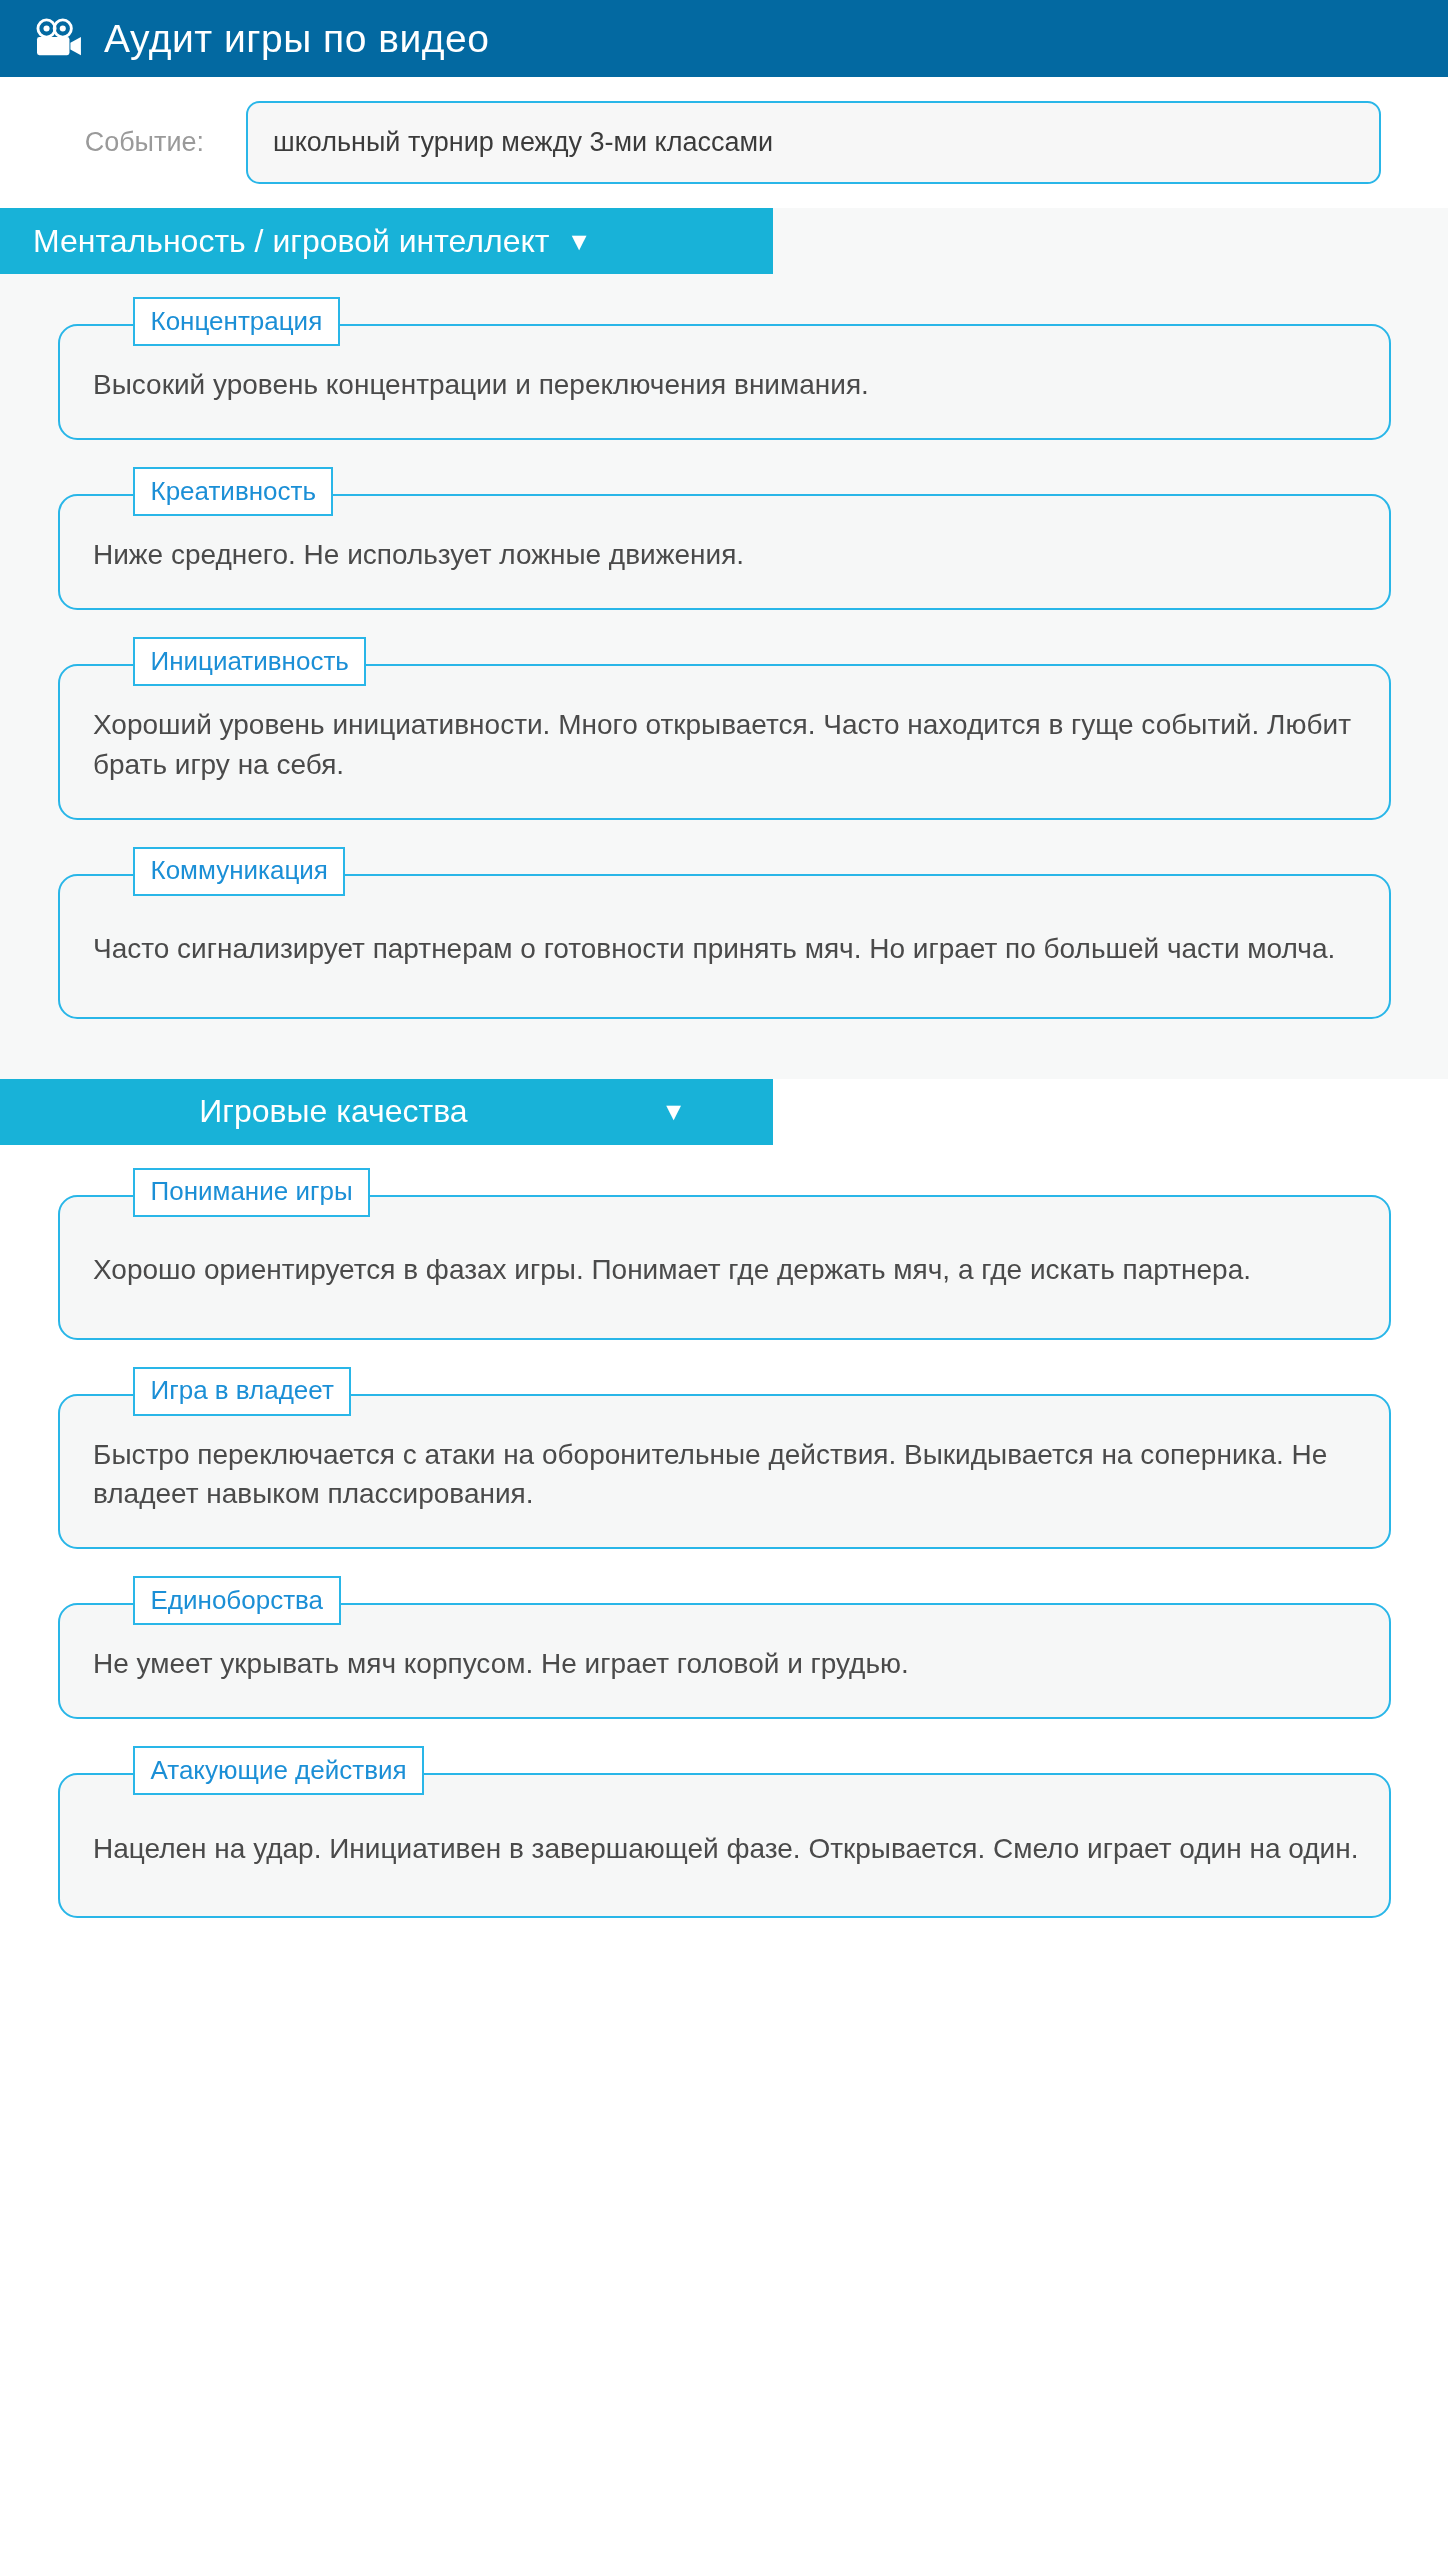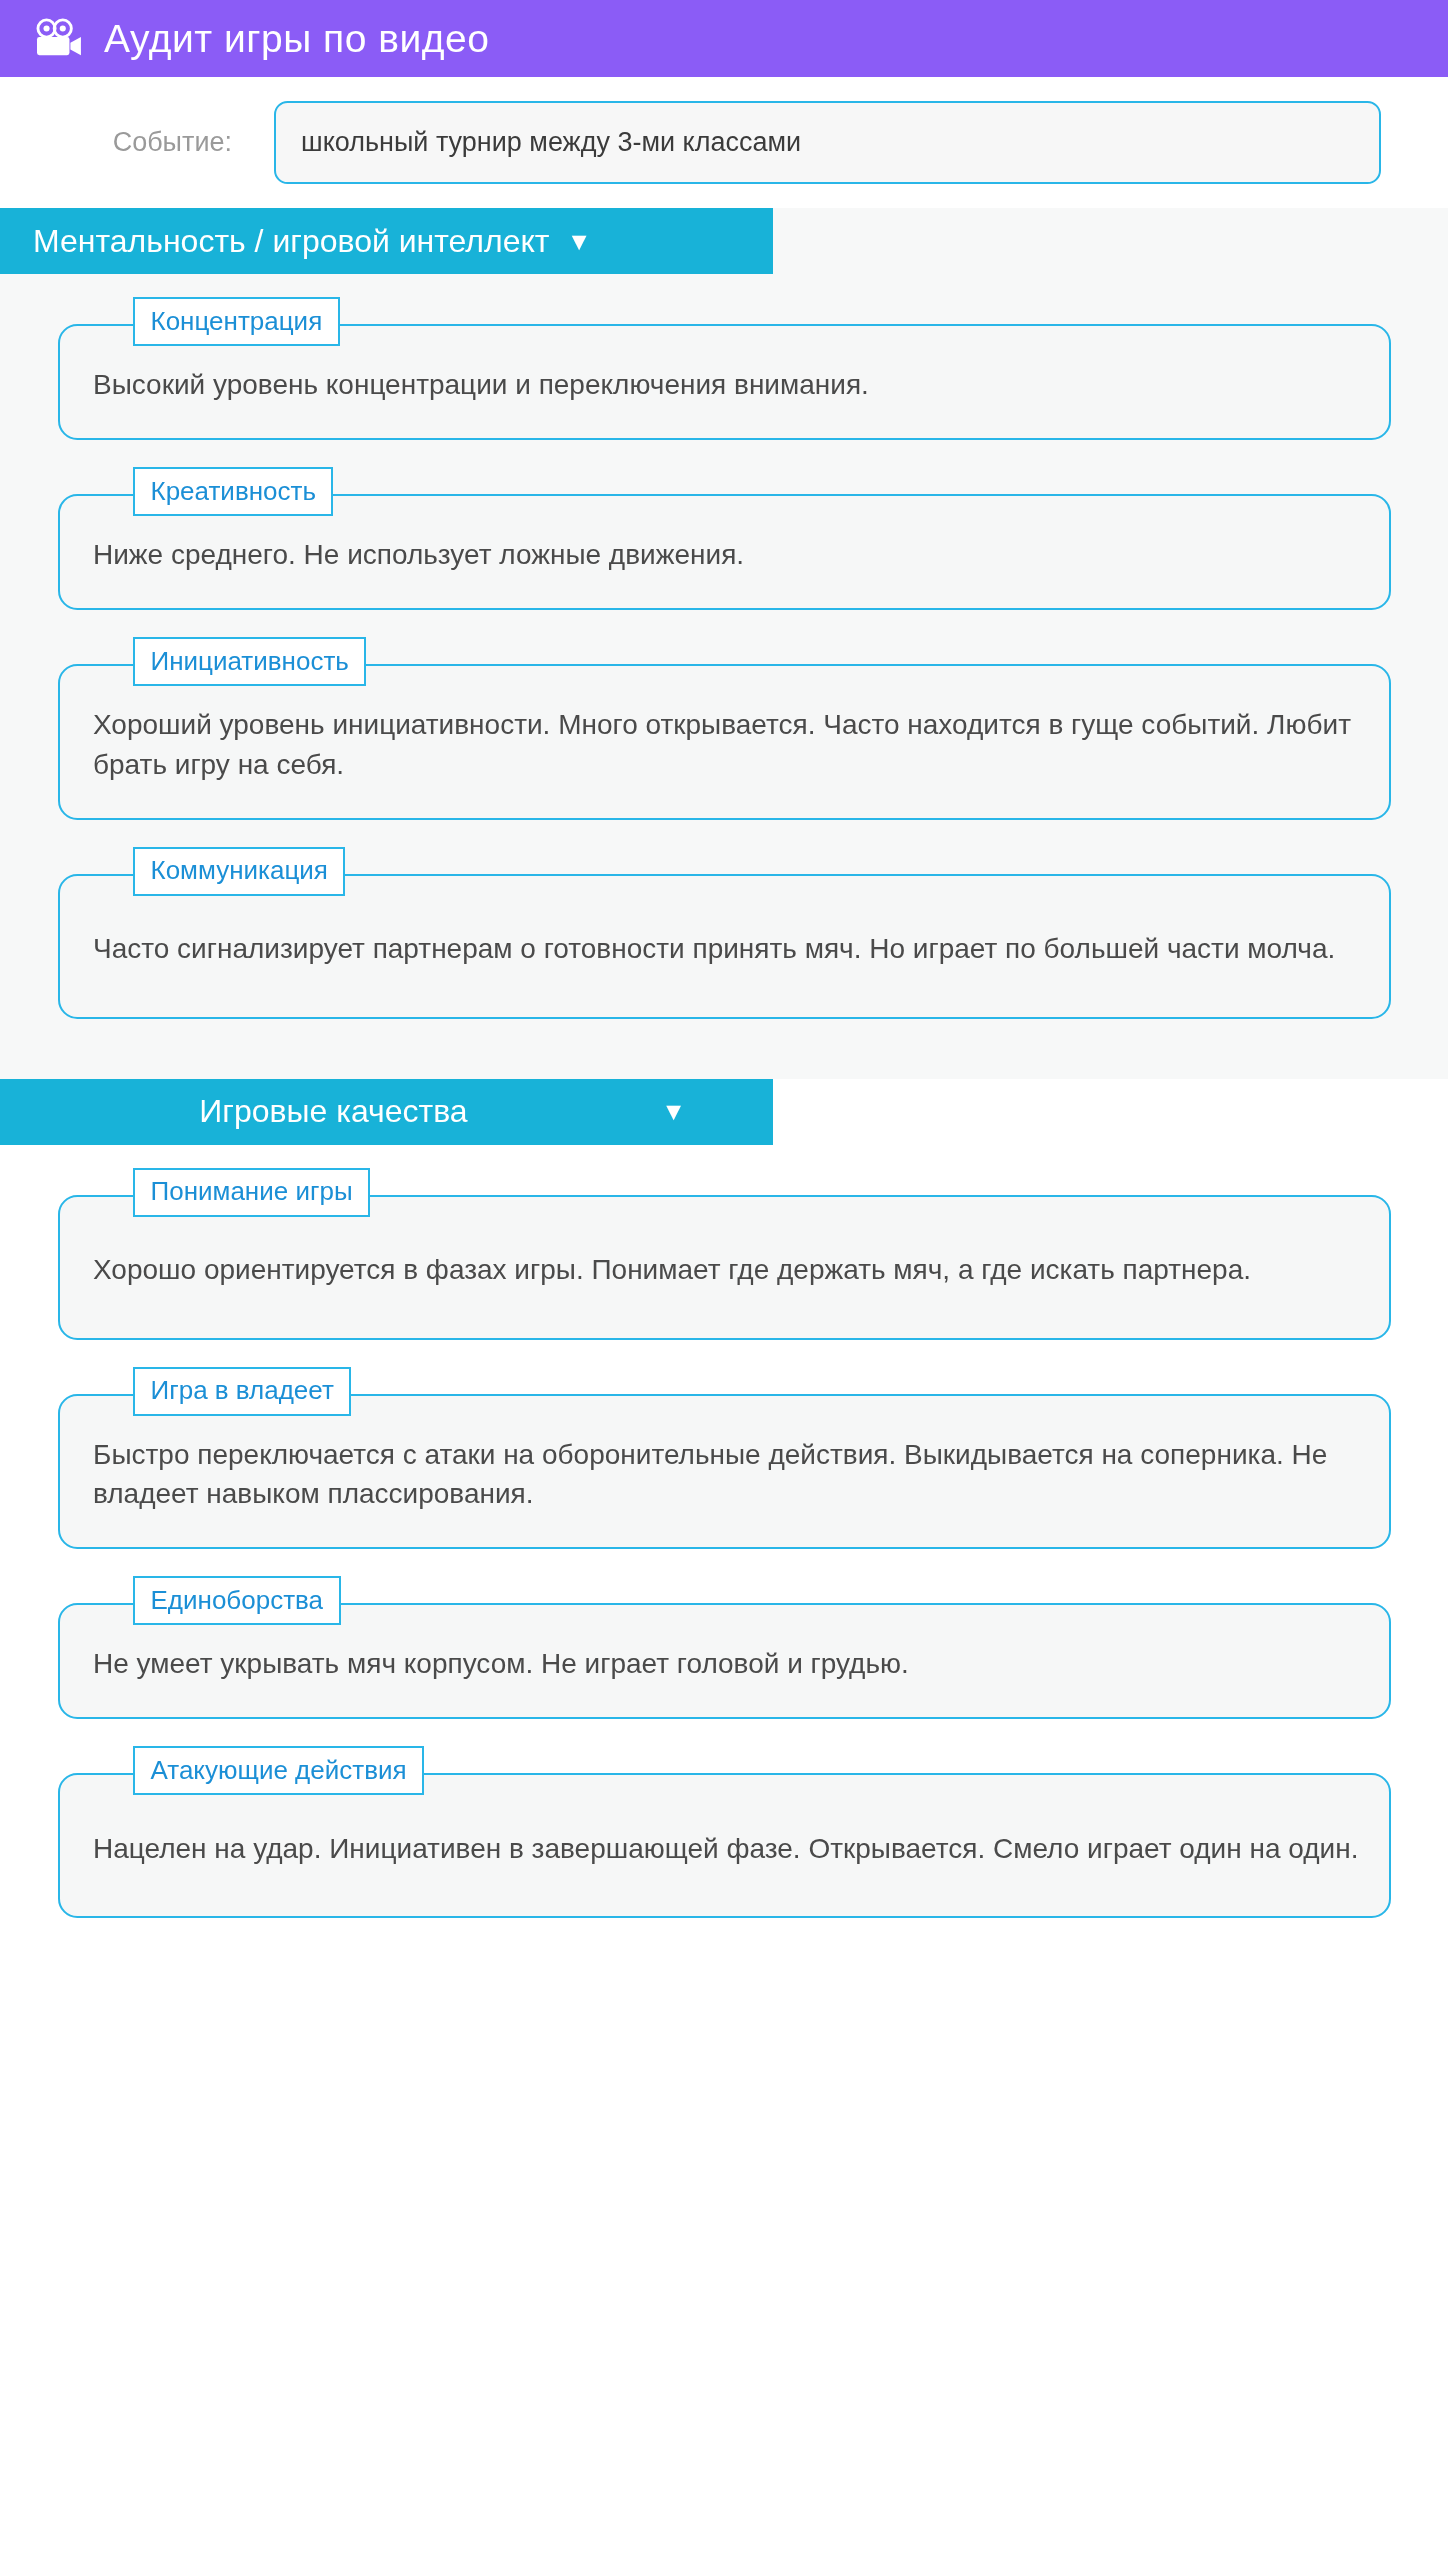--- a/index.html
+++ b/index.html
@@ -14,21 +14,21 @@
     position: relative;
     width: 1449px;
     min-height: 2576px;
     background: #ffffff;
     overflow: hidden;
   }
 
   
   .appbar {
     height: 77px;
-    background: #8b5cf6;
+    background: #0369a1;
     display: flex;
     align-items: center;
     padding: 0 0 0 33px;
   }
   .appbar-icon {
     width: 50px;
     height: 42px;
     flex: 0 0 auto;
     display: flex;
     align-items: center;
@@ -45,21 +45,21 @@
 
   
   .event-row {
     height: 131px;
     background: #ffffff;
     display: flex;
     align-items: center;
     padding: 0 68px 0 0;
   }
   .event-label {
-    width: 274px;
+    width: 246px;
     text-align: right;
     padding-right: 42px;
     color: #9a9a9a;
     font-size: 27px;
     white-space: nowrap;
   }
   .event-input {
     flex: 1 1 auto;
     height: 83px;
     border: 2.9px solid #29b6e8;

